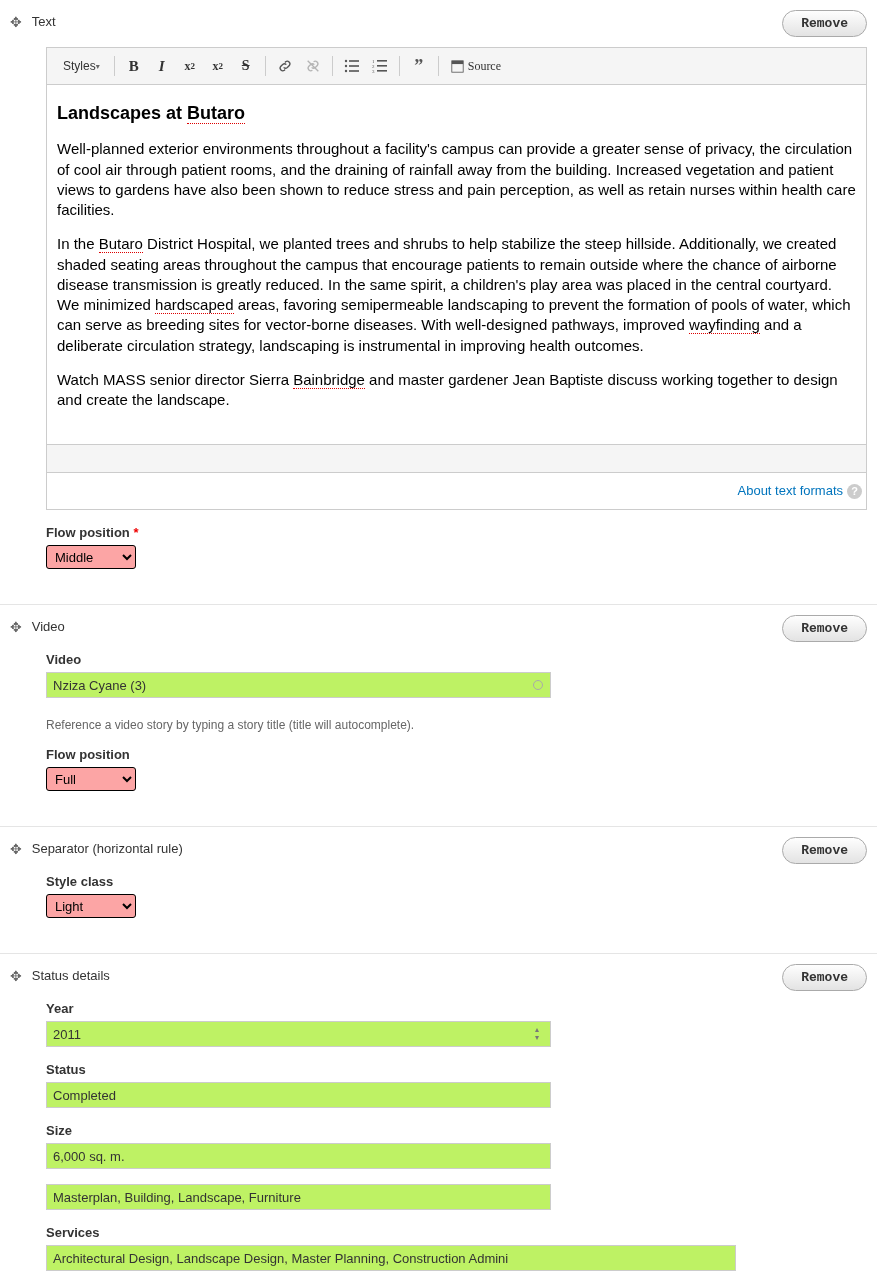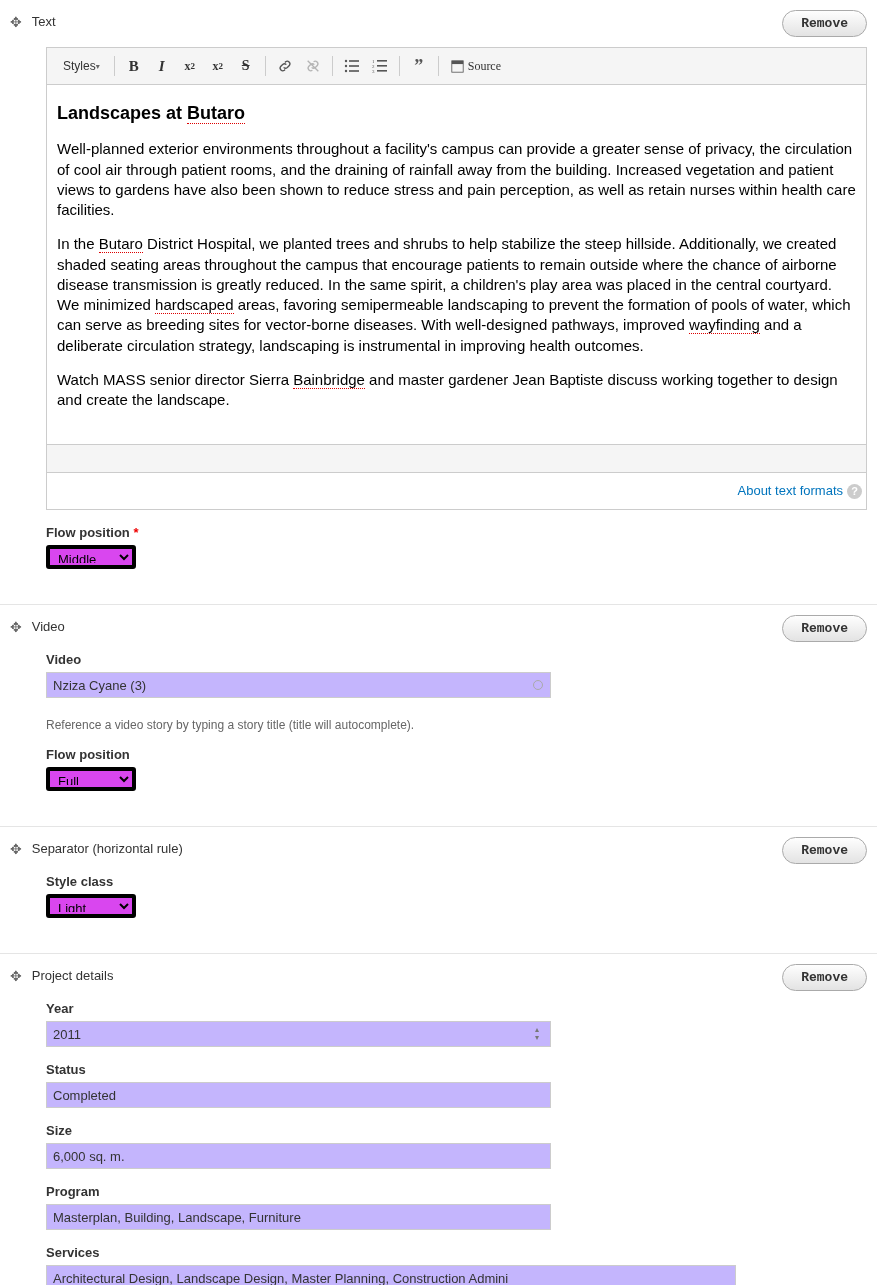--- a/index.html
+++ b/index.html
@@ -27,22 +27,22 @@
 .tb-icon-svg{width:16px;height:16px}
 .tb-source{display:flex;align-items:center;gap:4px;padding:0 6px;font-size:12px;cursor:pointer;width:auto}
 .rte-content{padding:16px 10px 20px 10px;font-family:Arial,Helvetica,sans-serif;font-size:15px;line-height:1.35;color:#000;min-height:300px}
 .rte-content h3{font-size:18px;font-weight:bold;margin-bottom:14px}
 .rte-content p{margin-bottom:14px}
 .spell{border-bottom:1px dotted #d00}
 .rte-path{background:#f5f5f5;border-top:1px solid #ccc;height:28px}
 .about-row{border:1px solid #ccc;border-top:none;padding:10px 4px;text-align:right;font-size:13px}
 .about-row a{color:#0074bd;text-decoration:none}
 .help-icon{display:inline-block;width:15px;height:15px;background:#ccc;color:#fff;border-radius:50%;text-align:center;line-height:15px;font-size:11px;font-weight:bold;margin-left:4px;vertical-align:middle}
-select{font-family:inherit;font-size:13px;padding:2px 4px;background:#d946ef;border:4px solid #000000;border-radius:3px;min-width:90px;height:24px}
-input[type=text]{font-family:inherit;font-size:13px;padding:4px 6px;border:1px solid #ccc;background:#c4b5fd;width:505px;height:26px;color:#333}
+select{font-family:inherit;font-size:13px;padding:2px 4px;background:#fca5a5;border:1px solid #000000;border-radius:3px;min-width:90px;height:24px}
+input[type=text]{font-family:inherit;font-size:13px;padding:4px 6px;border:1px solid #ccc;background:#bef264;width:505px;height:26px;color:#333}
 .num-input{width:155px;background:#fcfcfc;position:relative}
 .stepper-wrap{position:relative;display:inline-block}
 .stepper{position:absolute;right:4px;top:3px;width:12px;height:20px;display:flex;flex-direction:column;justify-content:center;color:#777;font-size:8px;line-height:8px;pointer-events:none}
 .loading-dot{position:absolute;right:8px;top:50%;transform:translateY(-50%);width:10px;height:10px;border:1px solid #aaa;border-radius:50%}
 .input-wrap{position:relative;display:inline-block}
 .hint{font-size:12px;color:#666;margin-top:20px}
 </style>
 </head>
 <body>
 
@@ -163,41 +163,40 @@
   <div class="field-group">
     <label class="field-label">Style class</label>
     <select><option>Light</option></select>
   </div>
 </div>
 
 <div class="section">
   <div class="section-header">
     <div class="section-title-wrap">
       <span class="drag-handle">✥</span>
-      <span class="section-title">Project details</span>
+      <span class="section-title">Status details</span>
     </div>
     <button class="remove-btn">Remove</button>
   </div>
   <div class="field-group">
     <label class="field-label">Year</label>
     <div class="stepper-wrap">
       <input type="text" class="num-input" value="2011" style="">
       <span class="stepper">▴<br>▾</span>
     </div>
   </div>
   <div class="field-group">
     <label class="field-label">Status</label>
     <input type="text" value="Completed" style="">
   </div>
   <div class="field-group">
     <label class="field-label">Size</label>
     <input type="text" value="6,000 sq. m." style="">
   </div>
   <div class="field-group">
-    <label class="field-label">Program</label>
     <input type="text" value="Masterplan, Building, Landscape, Furniture" style="">
   </div>
   <div class="field-group">
     <label class="field-label">Services</label>
     <input type="text" style="width: 690px;" value="Architectural Design, Landscape Design, Master Planning, Construction Admini">
   </div>
 
 </div>
 
 </body></html>

